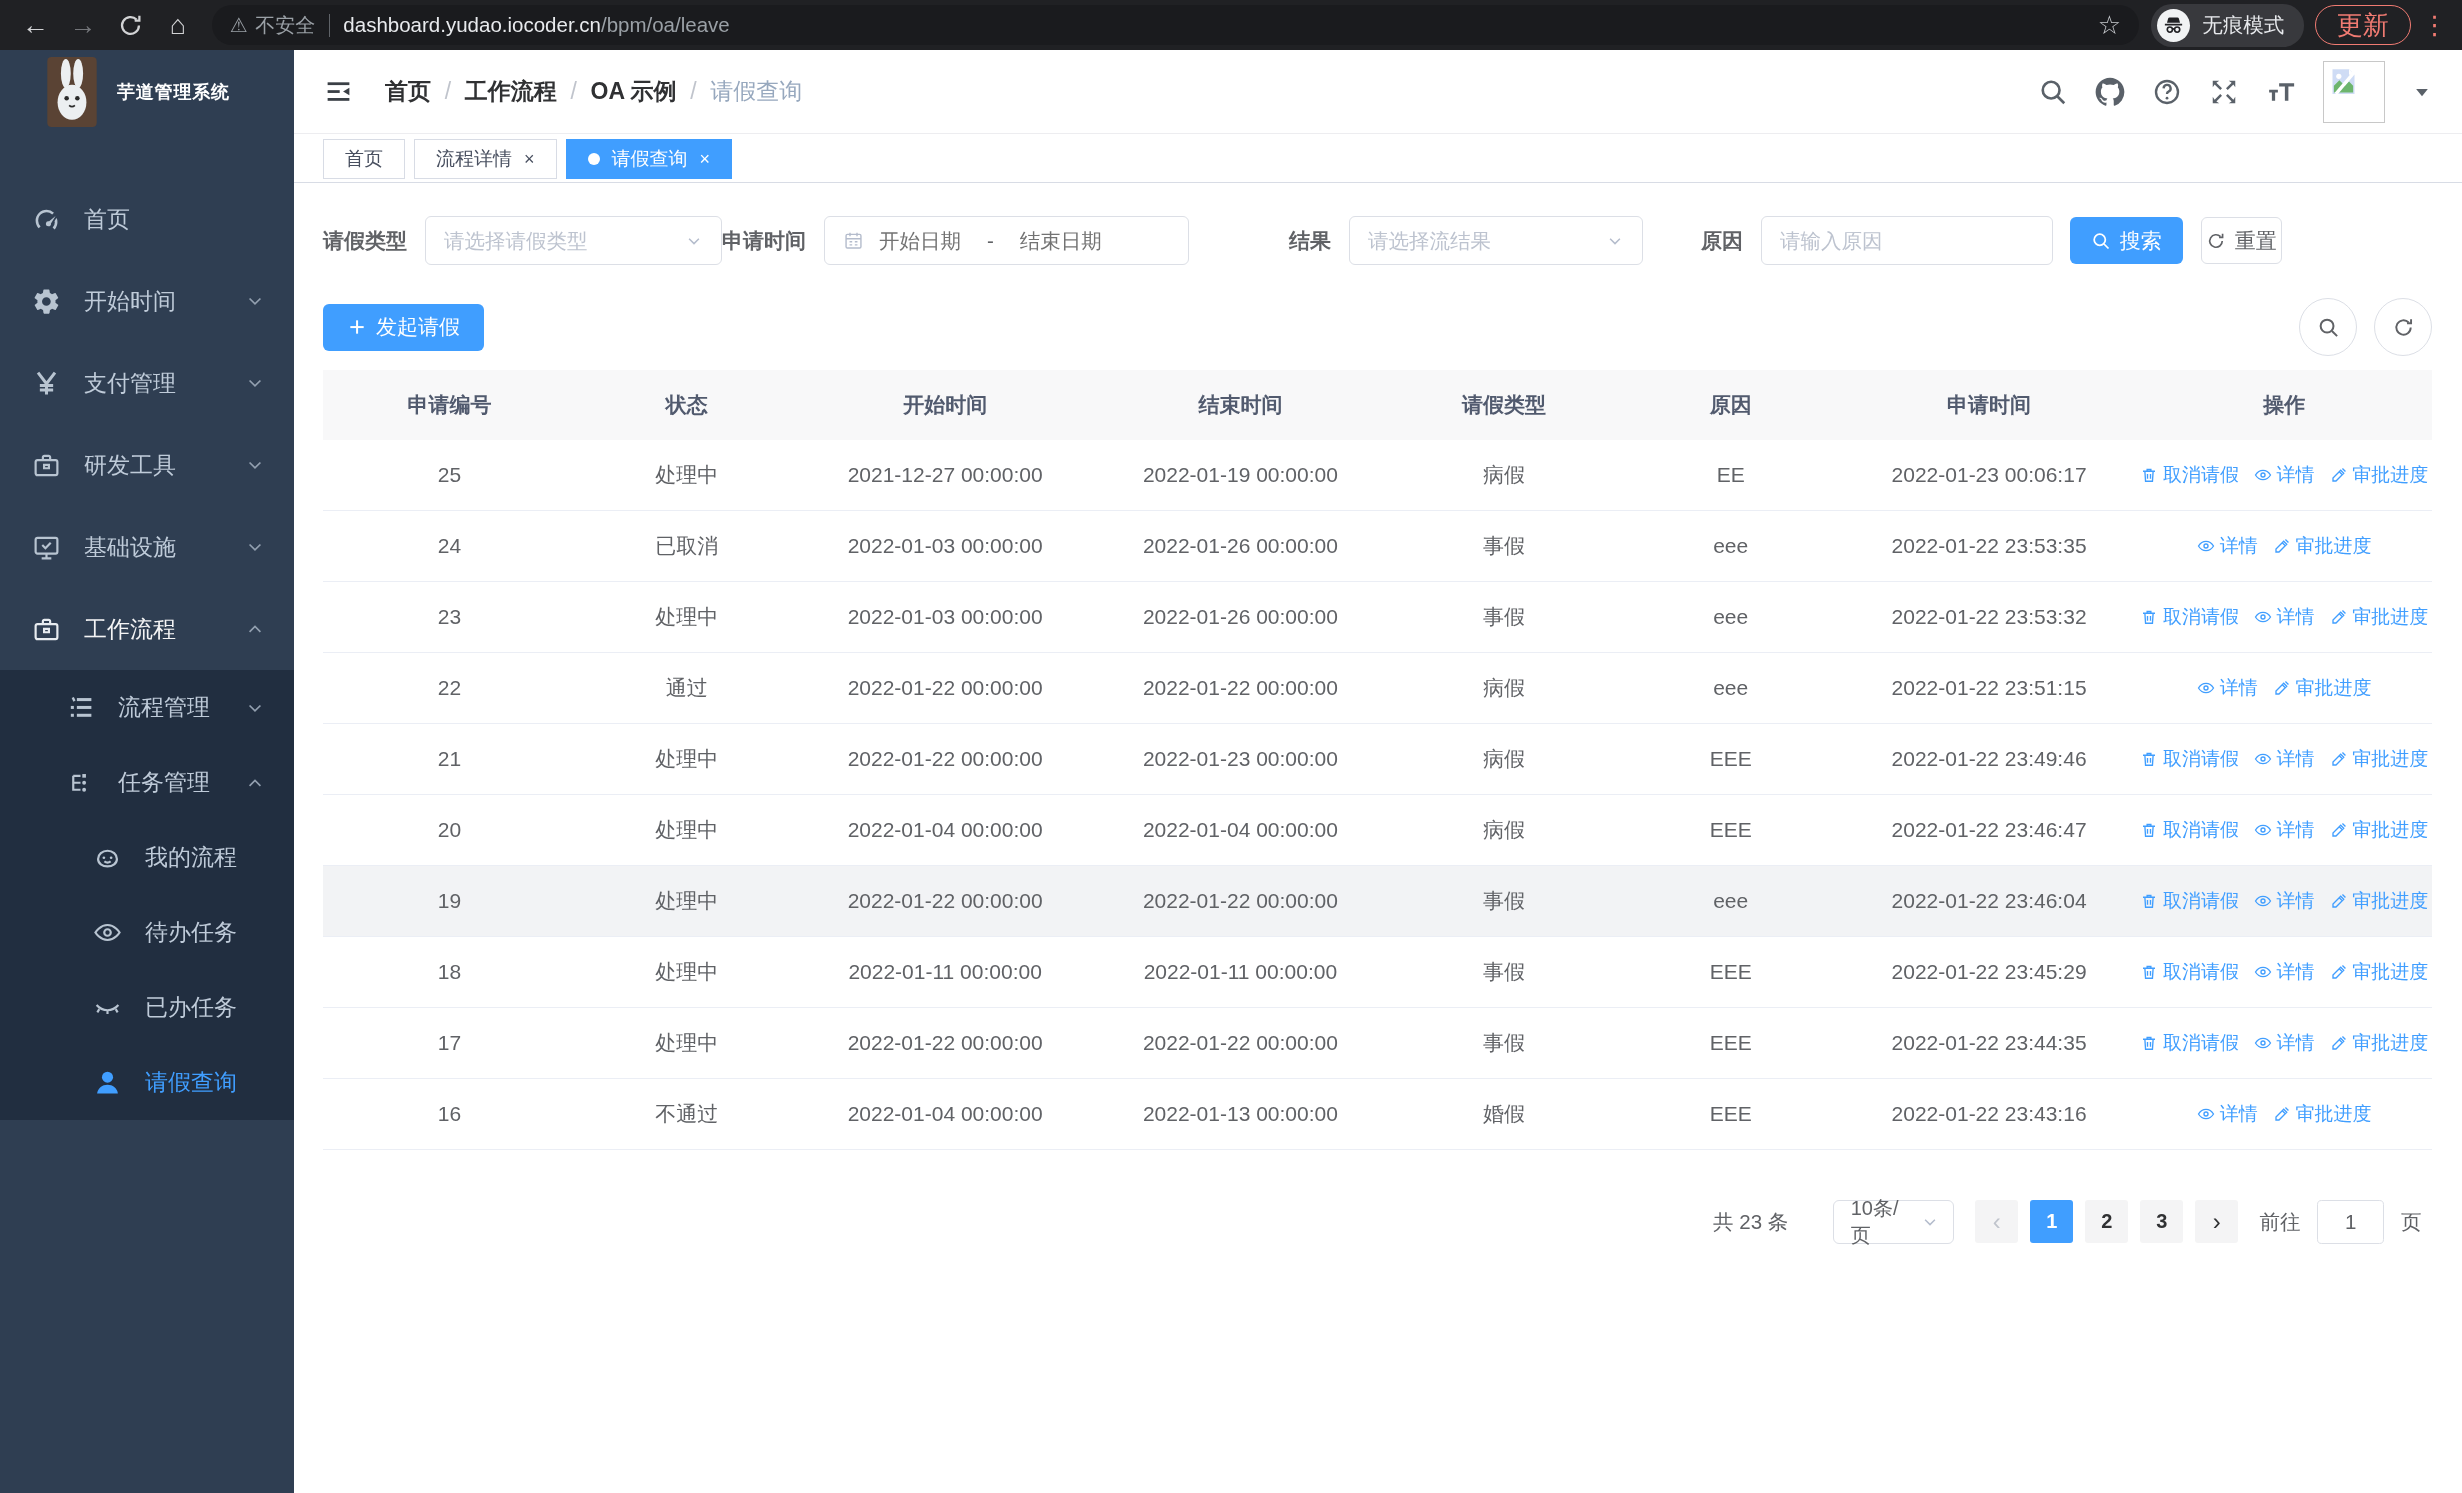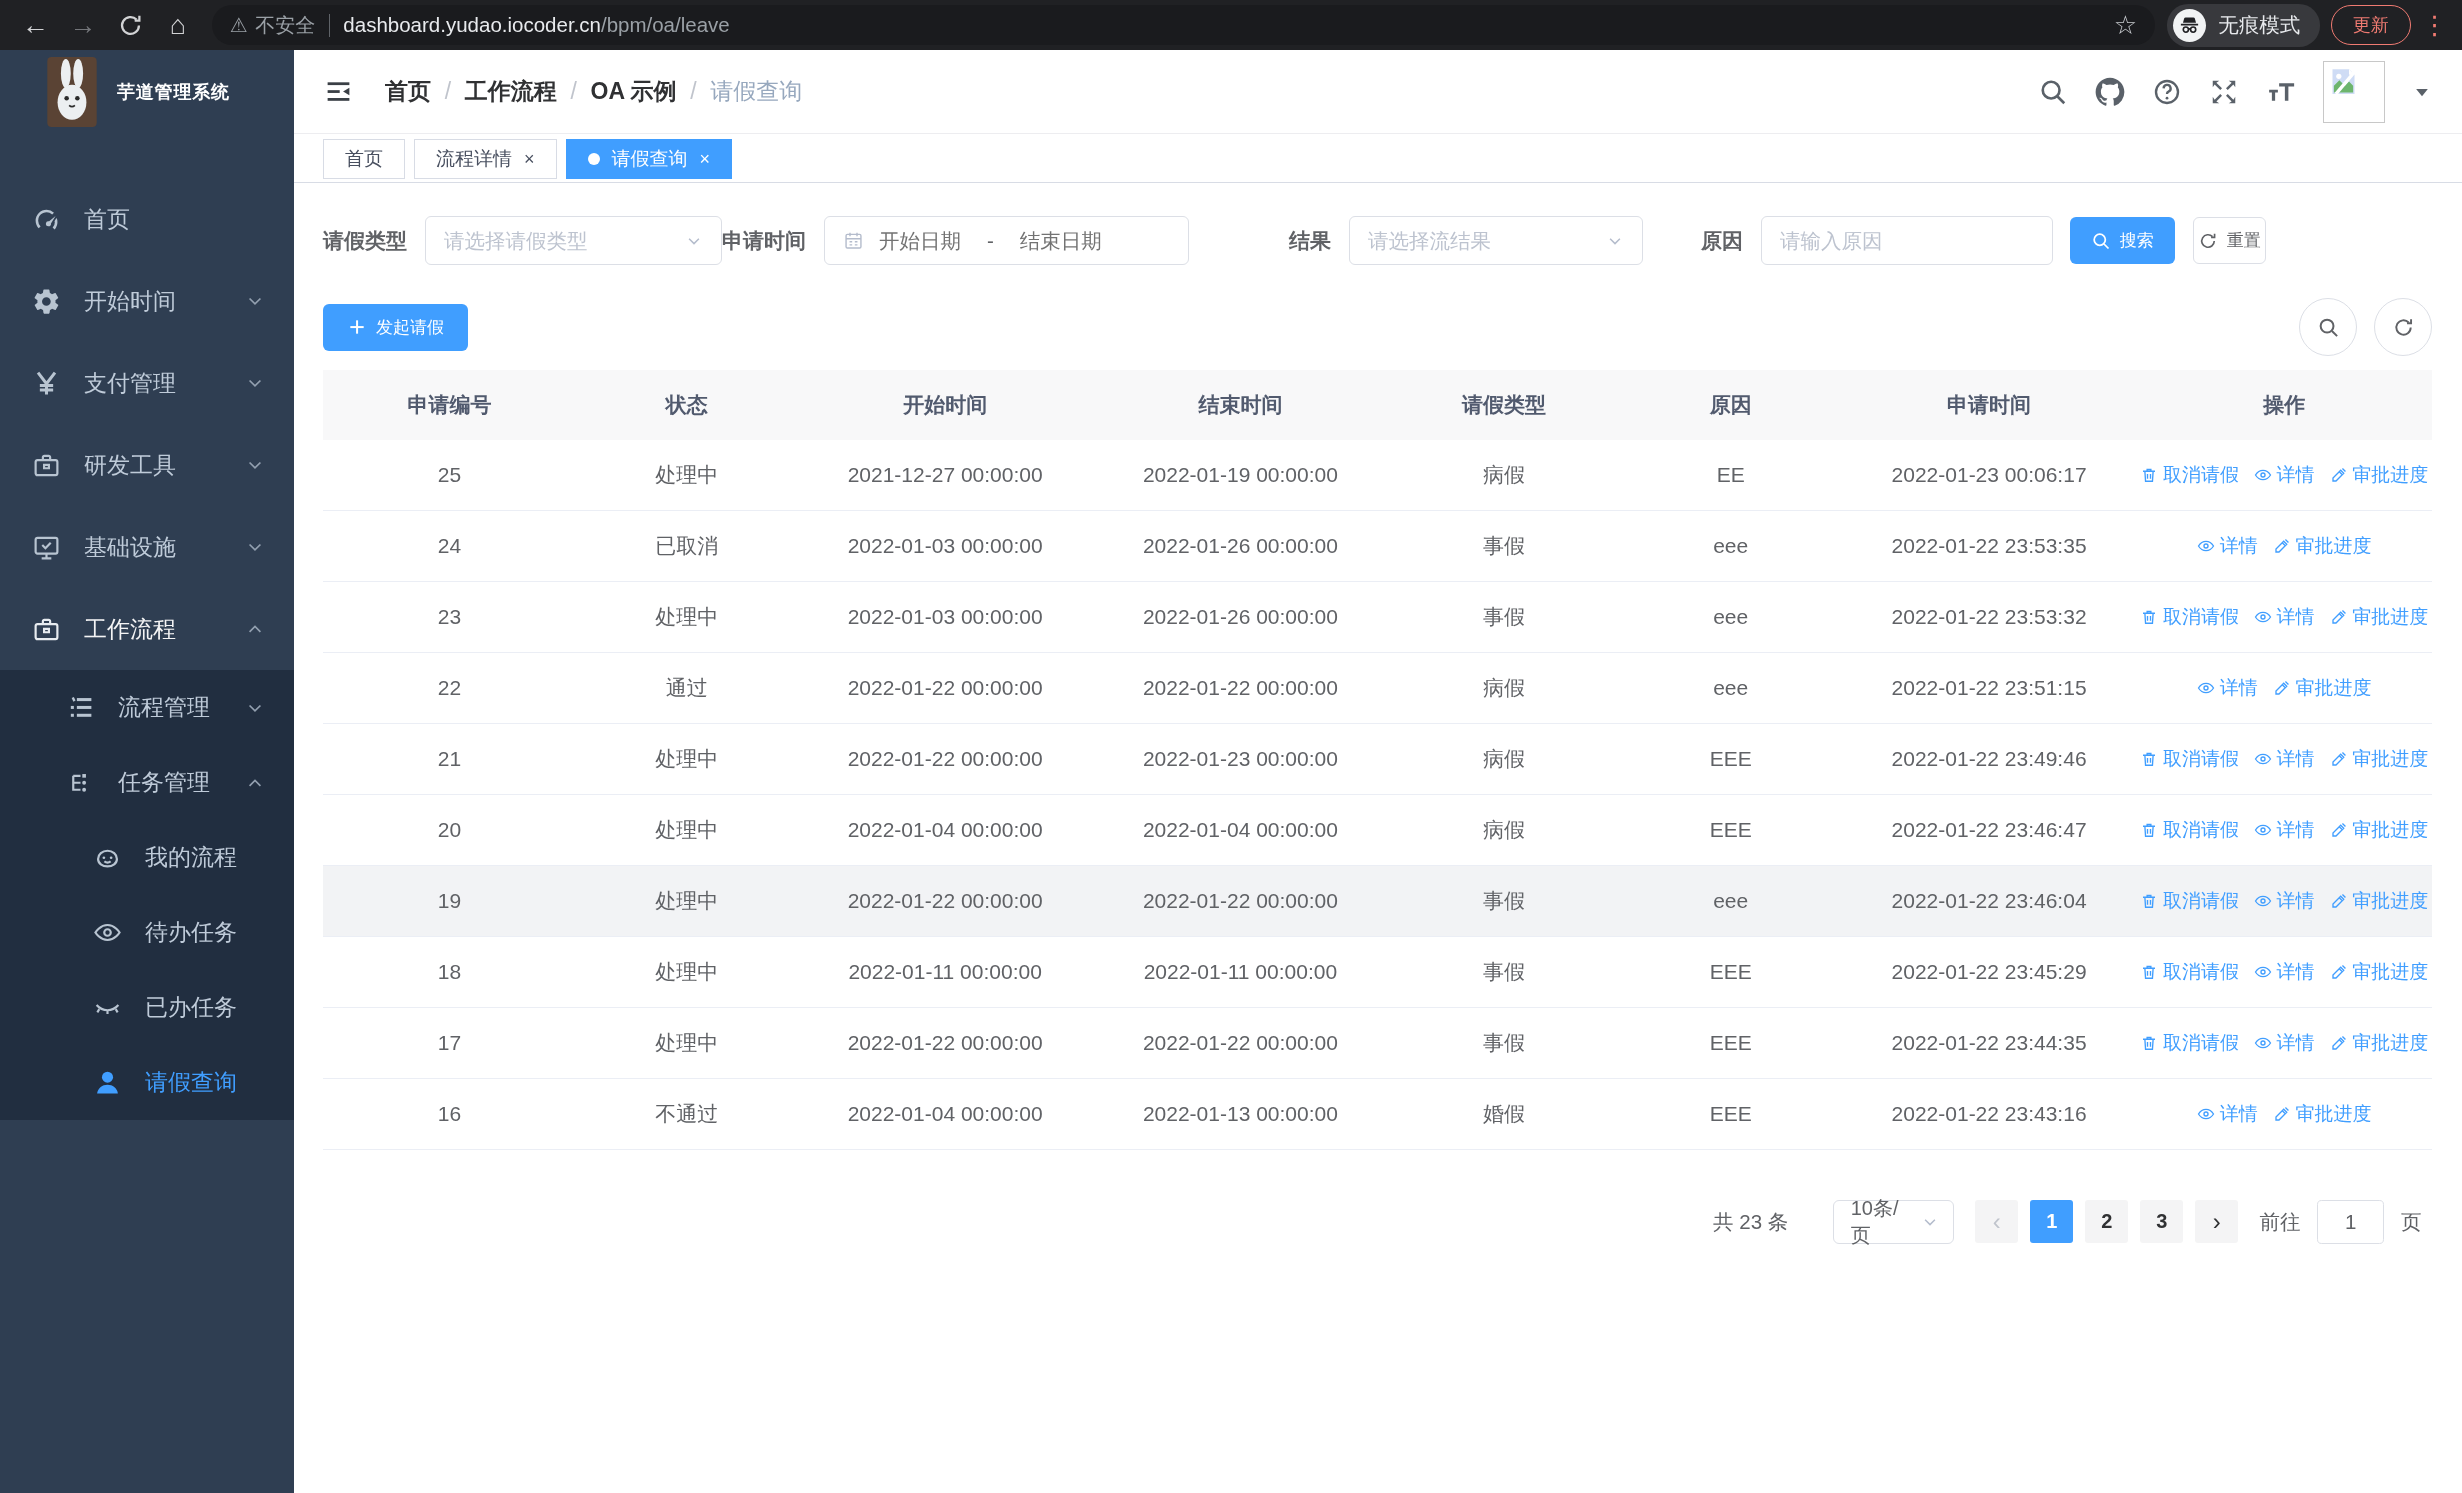--- a/index.html
+++ b/index.html
@@ -19,21 +19,21 @@
   .addr-sep { width:0.8px; height:23px; background:#5f6368; margin:0 13.7px; }
   .addr-host { color:#e8eaed; font-size:20.5px; }
   .addr-path { color:#9aa0a6; font-size:20.5px; }
   .addr-spacer { flex:1; }
   .star-ic { color:#c8cbcf; font-size:26px; }
   .incog-pill { height:43px; background:#38393d; border-radius:21px; display:flex; align-items:center;
     gap:12px; padding:0 20px 0 6px; color:#e8eaed; font-size:20.5px; white-space:nowrap; }
   .incog-circle { width:33px; height:33px; border-radius:50%; background:#f1f3f4; color:#202124;
     display:flex; align-items:center; justify-content:center; font-size:23px; }
   .update-btn { height:40px; border:1.5px solid var(--update,#f07b72); color:var(--update,#f07b72);
-    border-radius:21px; display:flex; align-items:center; padding:0 21px; font-size:18px; margin:0 6px; white-space:nowrap; }
+    border-radius:21px; display:flex; align-items:center; padding:0 21px; font-size:26px; margin:0 6px; white-space:nowrap; }
   .dots-ic { color:var(--update,#f07b72); font-size:26px; width:27px; text-align:center; }
 
   
   #app { display:flex; height:1443px; }
 
   
   #sidebar { width:294px; background:var(--sidebar-bg,#2f3e52); flex-shrink:0; display:flex; flex-direction:column; }
   #logo-area { height:84px; display:flex; align-items:center; gap:20px; padding-left:47px; flex-shrink:0; }
   #logo-img { width:50px; height:70px; border-radius:4.6px; overflow:hidden; font-size:50px; }
   #logo-img svg { width:50px; height:70px; }
@@ -87,21 +87,21 @@
     display:flex; align-items:center; padding:0 18px; font-size:20.5px; color:#bdc3cf; }
   .sel-box .ph { flex:1; }
   .sel-caret { color:#b4bccc; font-size:18px; margin-left:12px; }
   .date-box .cal-ic { color:#b4bccc; font-size:21px; margin-right:15px; }
   .date-ph { color:#737373;font-family:Liberation Serif, serif; }
   .date-sep { color:#606266; margin:0 26px; }
   input.raw { border:none; outline:none; background:transparent; font-size:20.5px; color:#606266;
     font-family:inherit; width:100%; }
   input.raw::placeholder { color:#bdc3cf; }
   .btn { height:47px; border-radius:6px; display:flex; align-items:center; justify-content:center;
-    font-size:17px; cursor:pointer; border:0.8px solid transparent; white-space:nowrap; }
+    font-size:21px; cursor:pointer; border:0.8px solid transparent; white-space:nowrap; }
   .btn .icon { margin-right:9px; font-size:20px; }
   .btn-primary { background:var(--primary,#409eff); color:#fff; }
   .btn-plain { background:#fff; border-color:#dcdfe6; color:#606266; }
 
   #action-row { display:flex; align-items:center; margin-bottom:13.7px; }
   #create-btn { padding:0 23px; }
   #row-tools { margin-left:auto; display:flex; gap:16.7px; }
   .circle-btn { width:58px; height:58px; border-radius:50%; border:0.8px solid #dcdfe6; background:#fff;
     display:flex; align-items:center; justify-content:center; color:#606266; font-size:23px; cursor:pointer; }
 

